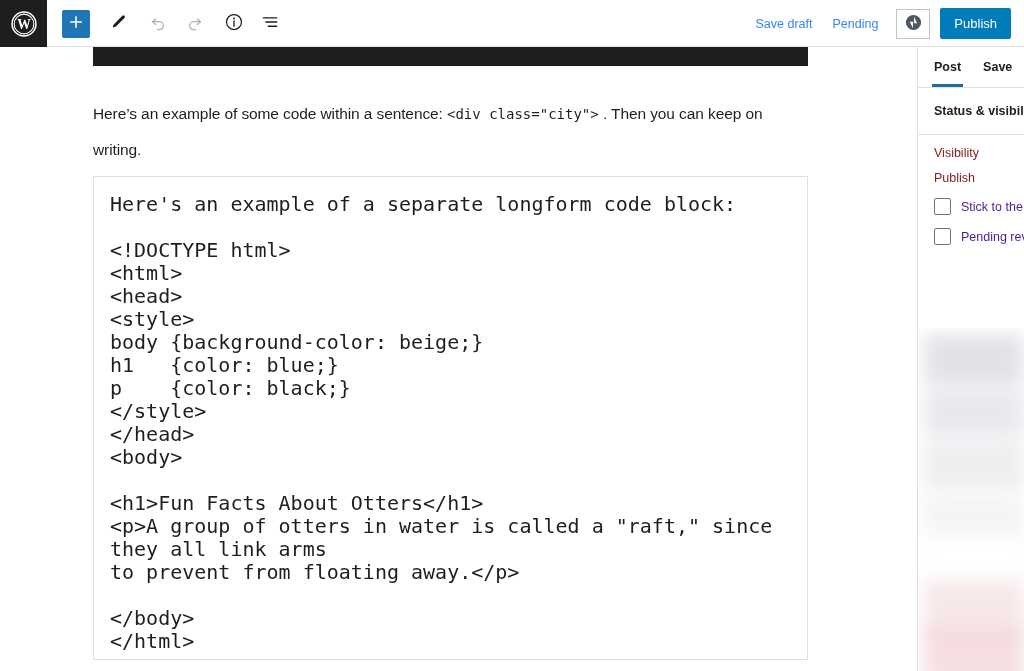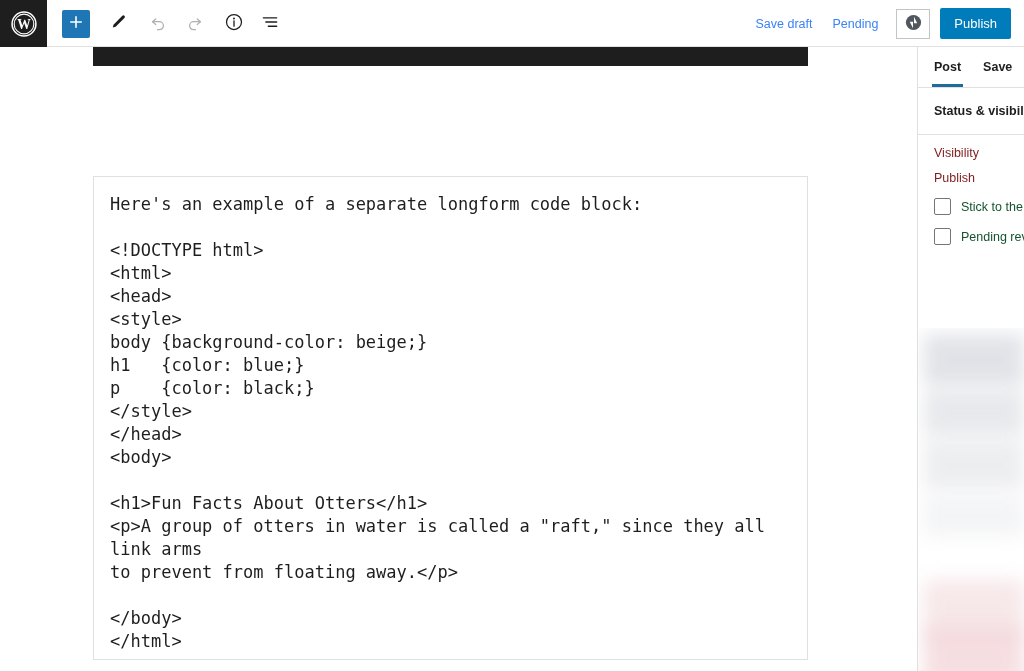--- a/index.html
+++ b/index.html
@@ -165,21 +165,21 @@
     width: 715px;
     height: 484px;
     border: 1px solid #e0e0e0;
     background: #ffffff;
     box-sizing: border-box;
     padding: 16px 16px 16px 16px;
   }
   .code-block pre {
     margin: 0;
     font-family: "DejaVu Sans Mono", "Liberation Mono", monospace;
-    font-size: 17px;
+    font-size: 20px;
     line-height: 23px;
     color: #1e1e1e;
     white-space: pre-wrap;
     word-break: break-word;
     letter-spacing: 0;
   }
 
   
   .sidebar {
     position: absolute;
@@ -254,21 +254,21 @@
     height: 17px;
     min-width: 17px;
     border: 1px solid #757575;
     background: #ffffff;
     border-radius: 2px;
     box-sizing: border-box;
     cursor: pointer;
   }
   .sb-check-label {
     font-size: 12.5px;
-    color: #14532d;
+    color: #4c1d95;
     white-space: nowrap;
   }
 
   
   .sb-blur {
     position: absolute;
     left: 0;
     right: 0;
     top: 281px;
     bottom: 0;
@@ -374,20 +374,23 @@
       </button>
 
       <button class="publish-btn">Publish</button>
     </div>
   </div>
 
   <div class="canvas">
 
     <div class="partial-block"></div>
 
+    <div class="paragraph-block">
+      <span>Here’s an example of some code within a sentence: </span><code class="inline-code">&lt;div class="city"&gt;</code><span> . Then you can keep on writing.</span>
+    </div>
 
     <div class="code-block">
       <pre>Here's an example of a separate longform code block:
 
 &lt;!DOCTYPE html&gt;
 &lt;html&gt;
 &lt;head&gt;
 &lt;style&gt;
 body {background-color: beige;}
 h1   {color: blue;}

